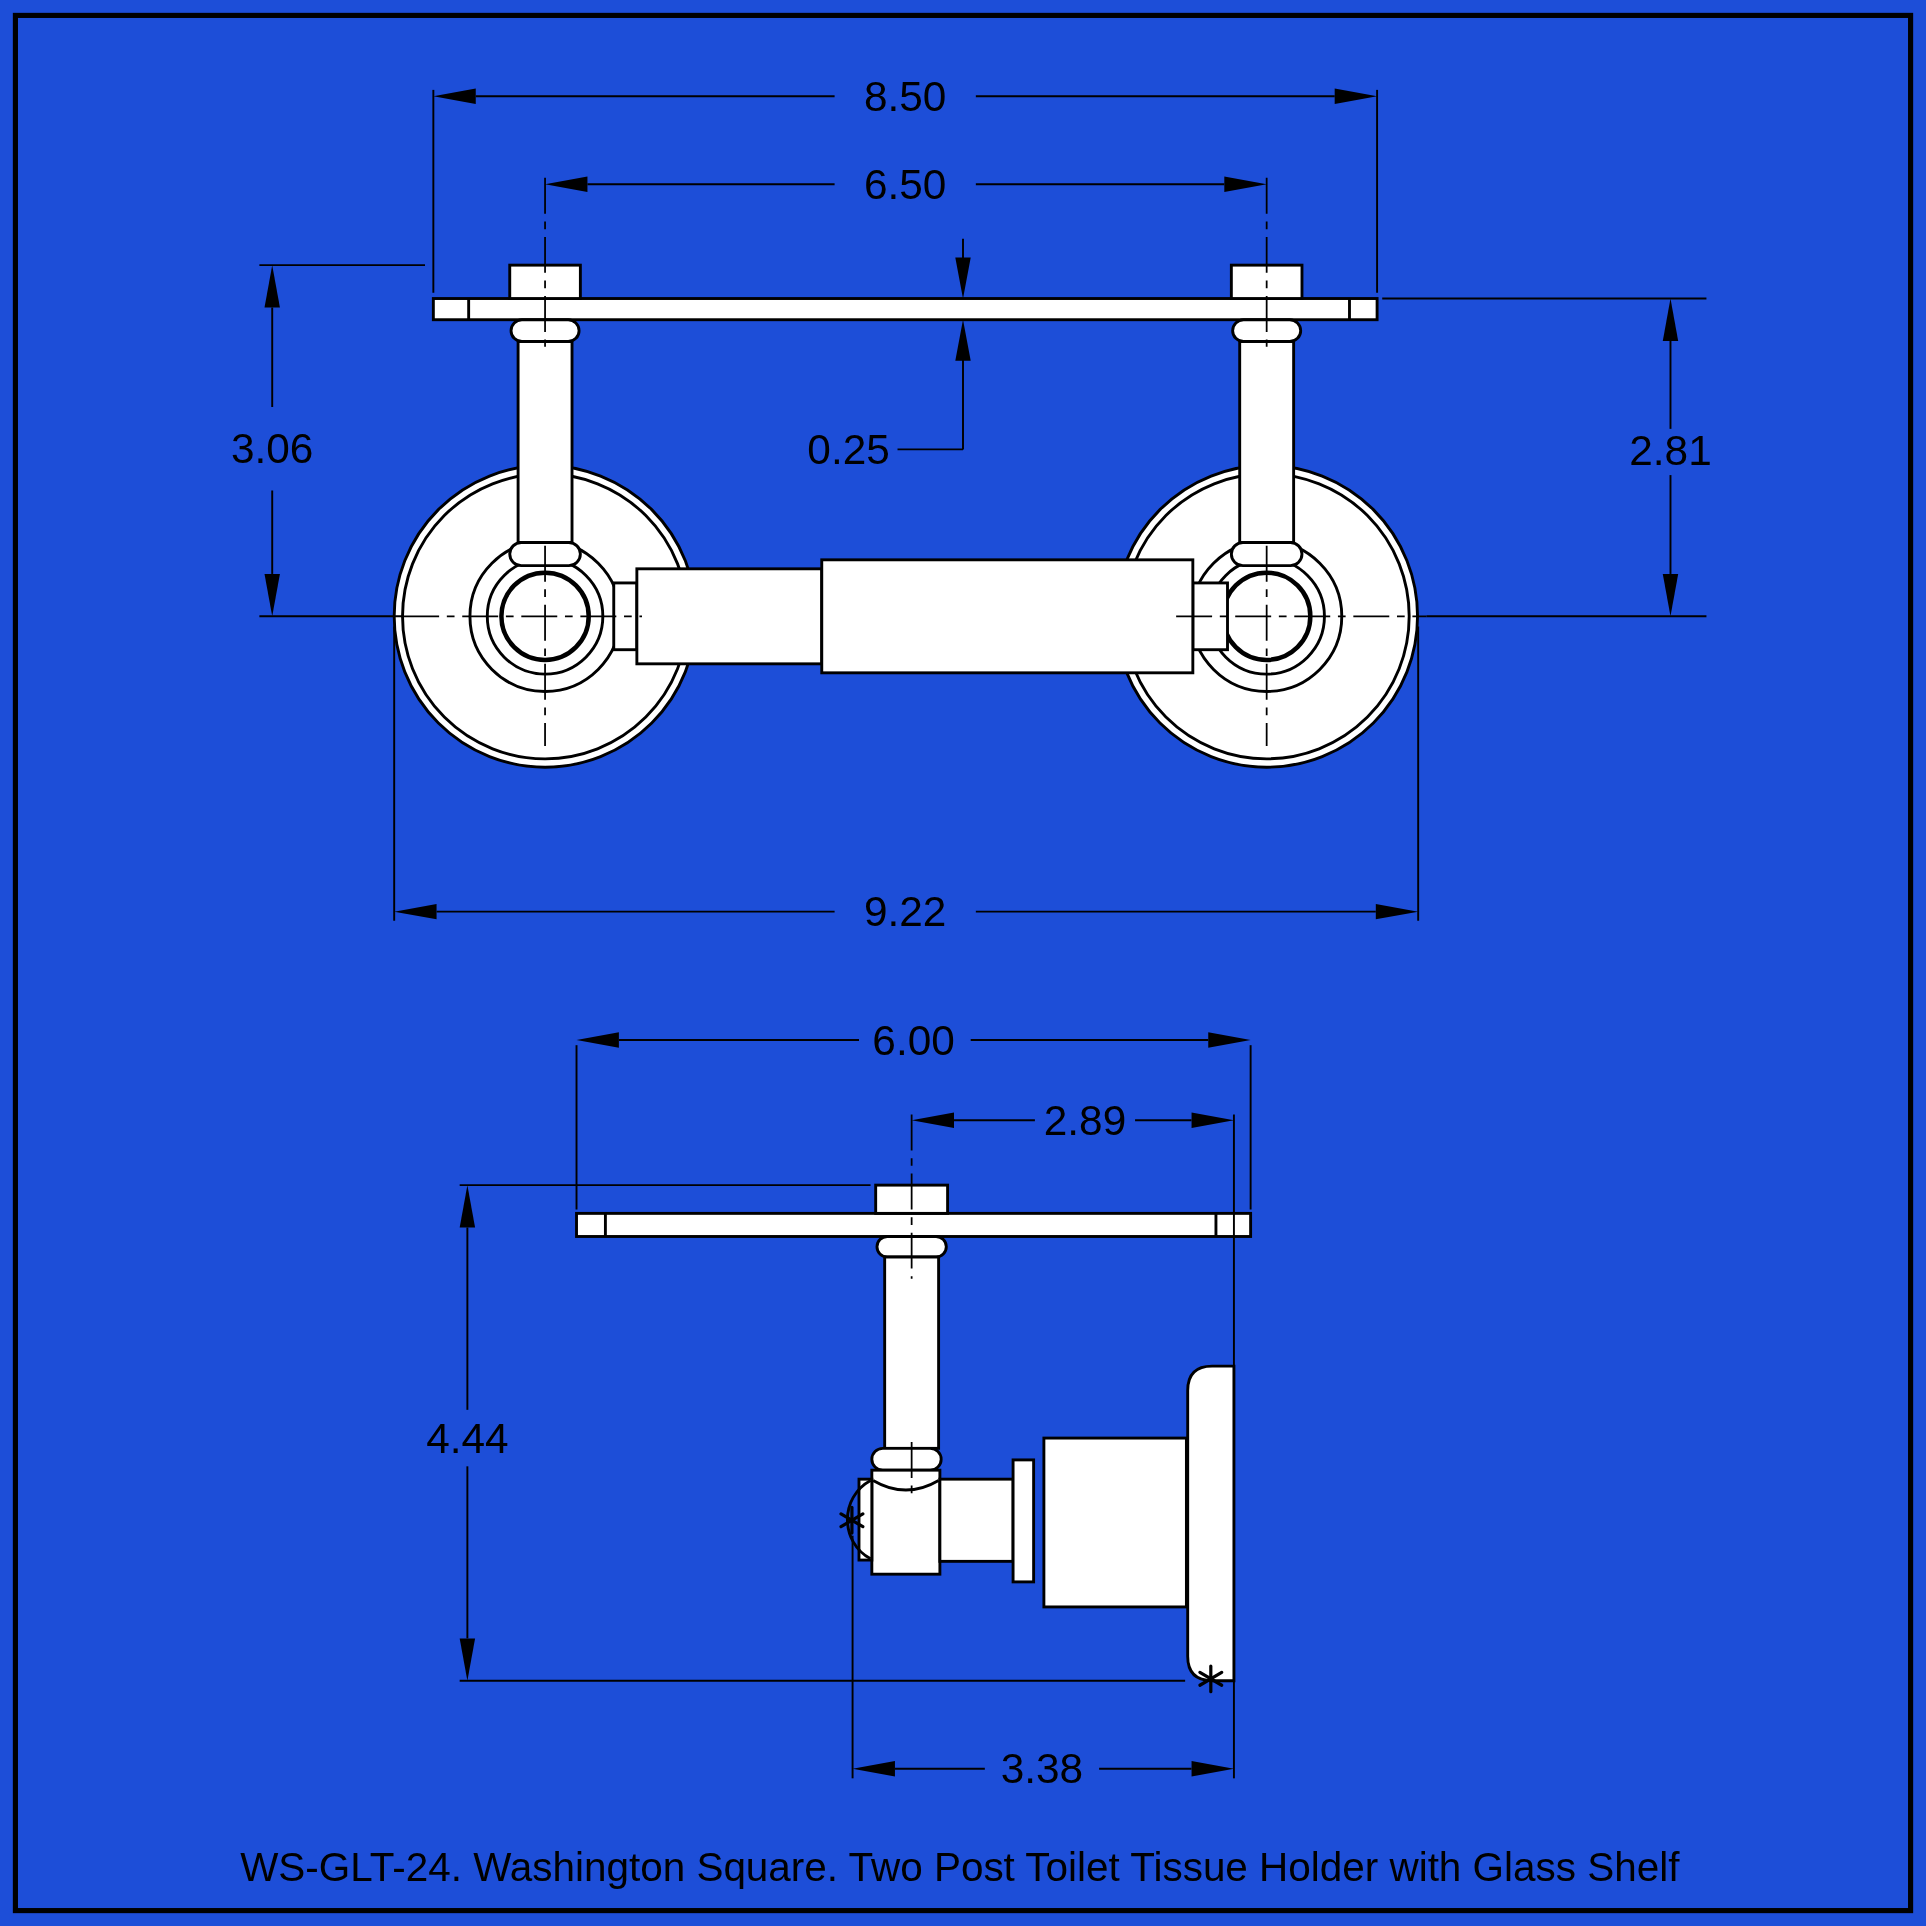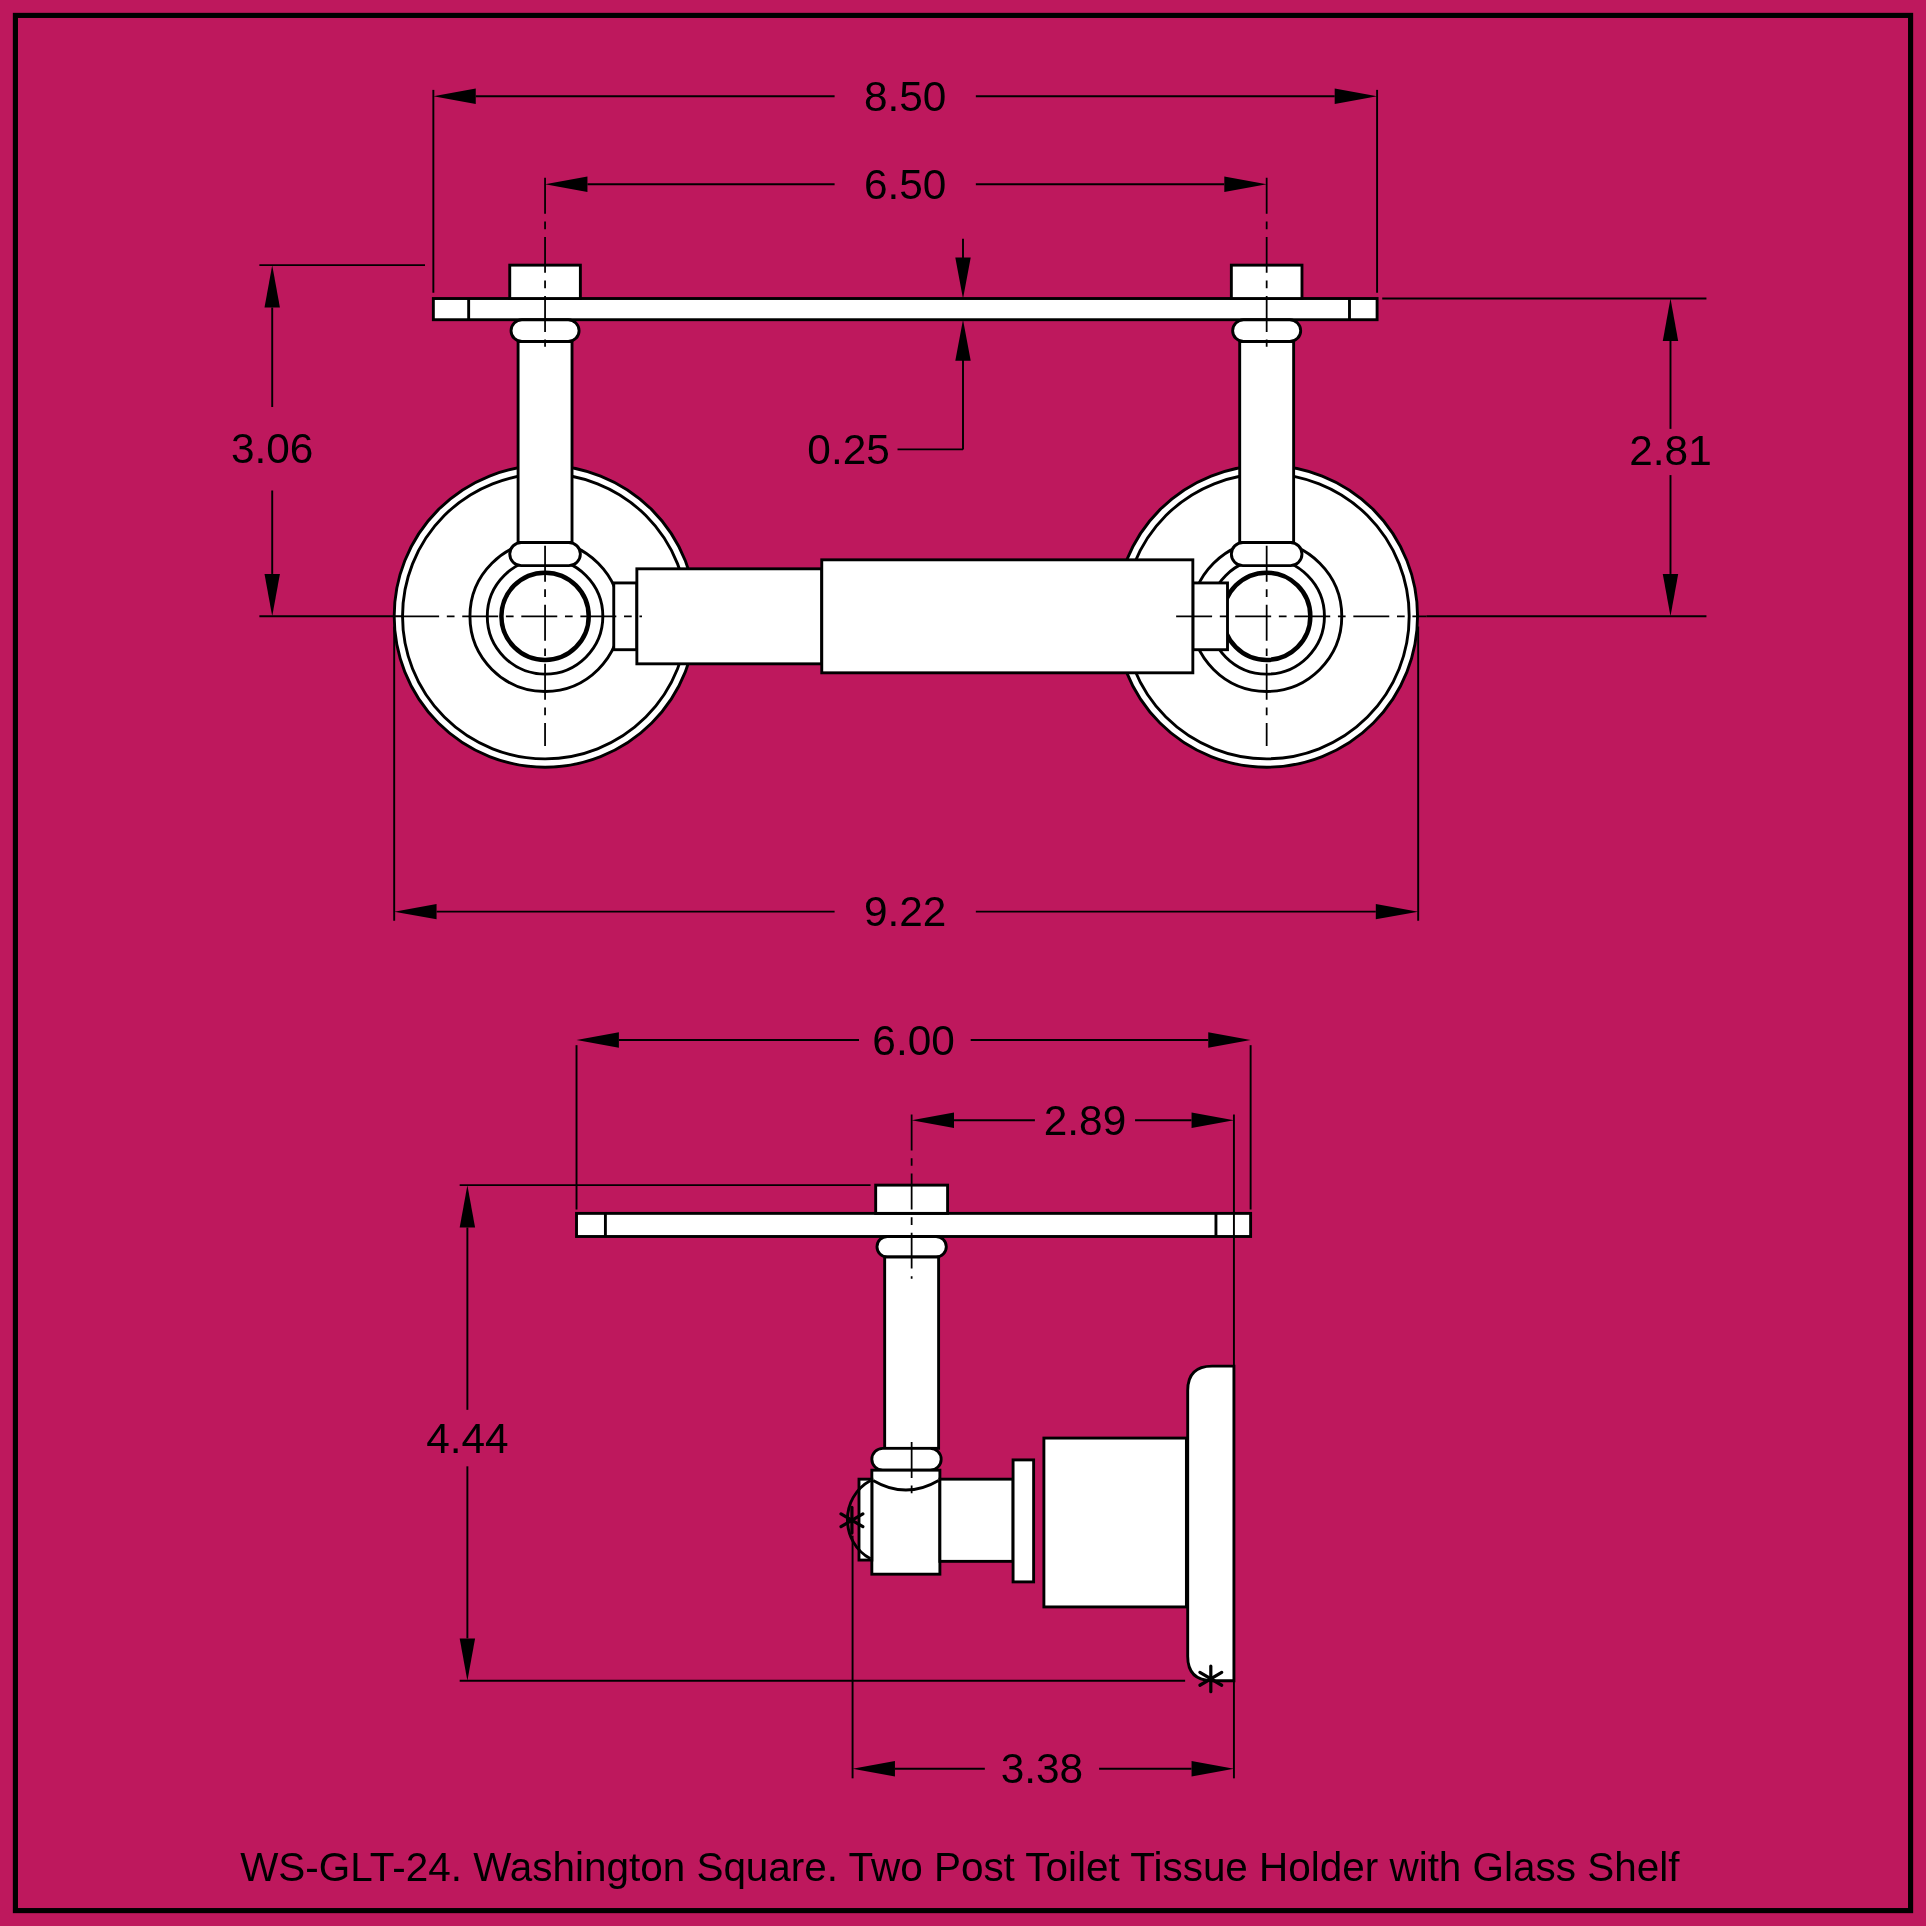--- a/index.html
+++ b/index.html
@@ -1,17 +1,17 @@
 <!DOCTYPE html>
 <html style="font-size:10.3px"><head>
 <meta charset="utf-8">
 <style>
   html,body{margin:0;padding:0;background:#ffffff;}
   body{display:flex;align-items:center;justify-content:center;}
-  .sheet{width:100vmin;height:100vmin;position:relative;background:#be185d;}
+  .sheet{width:100vmin;height:100vmin;position:relative;background:#1d4ed8;}
   svg{display:block;width:100%;height:100%;}
   
   .obj{fill:#ffffff;stroke:#000000;stroke-width:4.5;stroke-linejoin:miter;}
   .obj-line{fill:none;stroke:#000000;stroke-width:4.5;}
   .obj-bold{fill:none;stroke:#000000;stroke-width:7;}
   
   .dim{fill:none;stroke:#000000;stroke-width:3;}
   
   .cl{fill:none;stroke:#000000;stroke-width:2.75;stroke-dasharray:56 12 12 12;}
   .arr{fill:#000000;stroke:none;}

